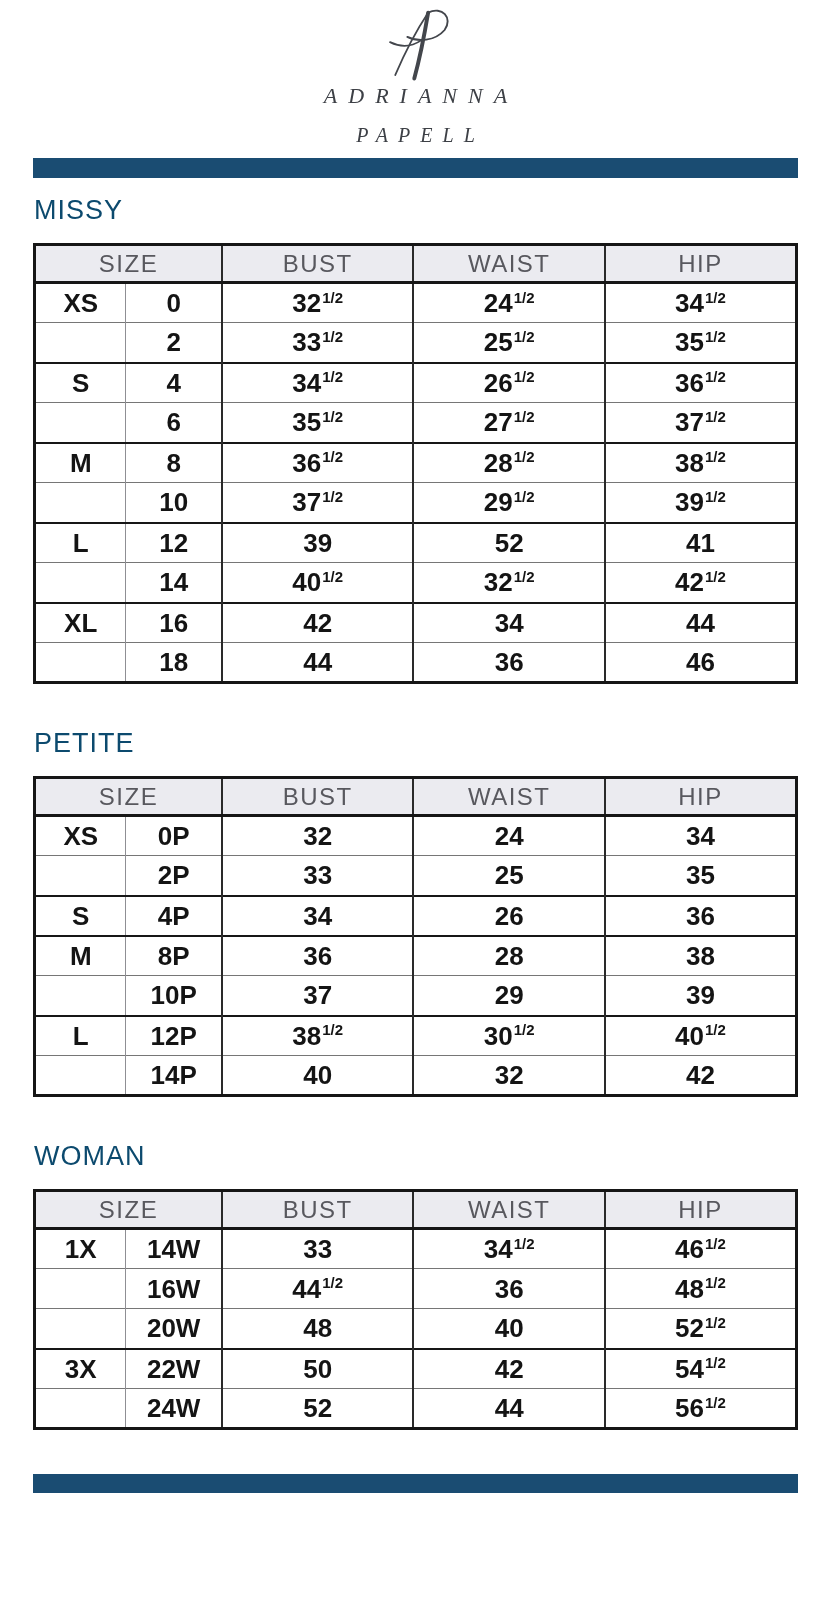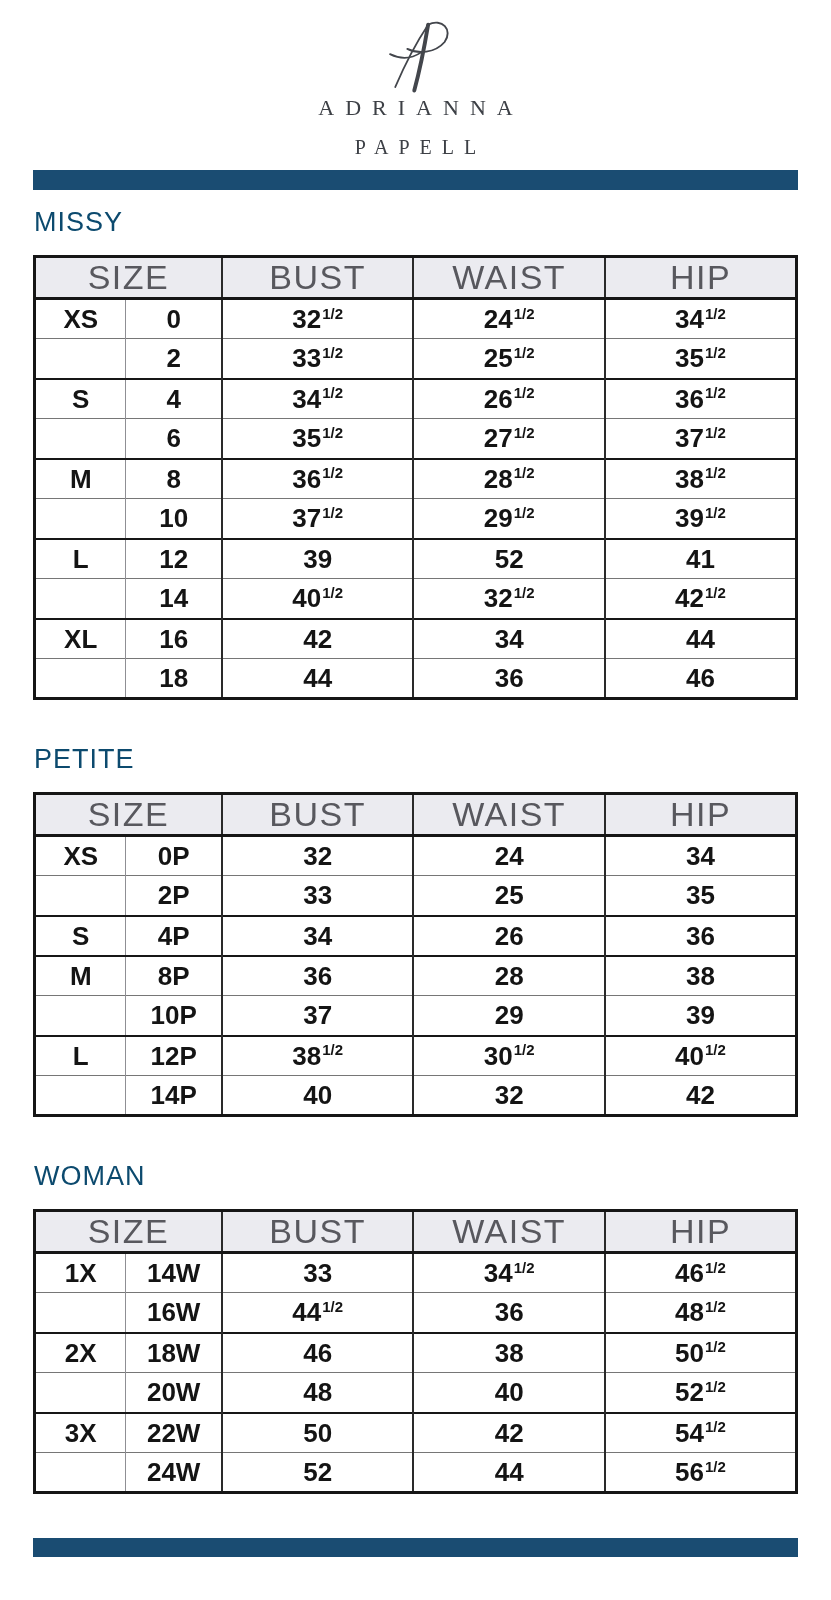--- a/index.html
+++ b/index.html
@@ -15,21 +15,21 @@
   *{box-sizing:border-box;}
   html,body{margin:0;padding:0;}
   body{
     width:831px;min-height:1600px;background:#ffffff;
     font-family:"Liberation Sans", sans-serif;
     -webkit-font-smoothing:antialiased;
   }
   .page{padding:0 33px;}
 
   
-  .brand{display:flex;flex-direction:column;align-items:center;padding-top:16px;}
+  .brand{display:flex;flex-direction:column;align-items:center;padding-top:4px;font-style:italic;}
   .monogram{width:92px;height:78px;}
   .monogram svg{width:100%;height:100%;}
   .brand-line{
     font-family:"Liberation Serif", serif;
     color:#3d4046;text-transform:uppercase;line-height:1.1;
   }
   .brand-line.l1{font-size:22px;letter-spacing:11px;text-indent:11px;margin-top:2px;}
   .brand-line.l2{font-size:20px;letter-spacing:10px;text-indent:10px;margin-top:16px;}
 
   
@@ -47,21 +47,21 @@
   table.size-table{
     width:100%;border-collapse:collapse;table-layout:fixed;
     border:3px solid var(--line-dark);
   }
   col.c-letter{width:12%;}
   col.c-num{width:12.6%;}
   col.c-meas{width:25.13%;}
 
   table.size-table th{
     background:var(--th-bg);color:var(--th-fg);
-    font-weight:400;font-size:34px;letter-spacing:1.5px;
+    font-weight:400;font-size:24px;letter-spacing:1.5px;
     height:38px;padding:0;text-align:center;
     border-bottom:3px solid var(--line-dark);
   }
   table.size-table th.h-meas{border-left:2px solid var(--line-mid);}
 
   table.size-table td{
     font-size:26px;font-weight:700;color:var(--ink);
     text-align:center;height:40px;padding:0;line-height:1;
   }
   td.col-size{border-left:1px solid var(--line-sub);}
@@ -288,27 +288,20 @@
               <td class="col-meas">34<sup class="frac">1/2</sup></td>
               <td class="col-meas">46<sup class="frac">1/2</sup></td>
             </tr>
             <tr>
               <td class="col-letter"></td>
               <td class="col-size">16W</td>
               <td class="col-meas">44<sup class="frac">1/2</sup></td>
               <td class="col-meas">36</td>
               <td class="col-meas">48<sup class="frac">1/2</sup></td>
             </tr>
-            <tr class="group-start">
-              <td class="col-letter">2X</td>
-              <td class="col-size">18W</td>
-              <td class="col-meas">46</td>
-              <td class="col-meas">38</td>
-              <td class="col-meas">50<sup class="frac">1/2</sup></td>
-            </tr>
             <tr>
               <td class="col-letter"></td>
               <td class="col-size">20W</td>
               <td class="col-meas">48</td>
               <td class="col-meas">40</td>
               <td class="col-meas">52<sup class="frac">1/2</sup></td>
             </tr>
             <tr class="group-start">
               <td class="col-letter">3X</td>
               <td class="col-size">22W</td>

